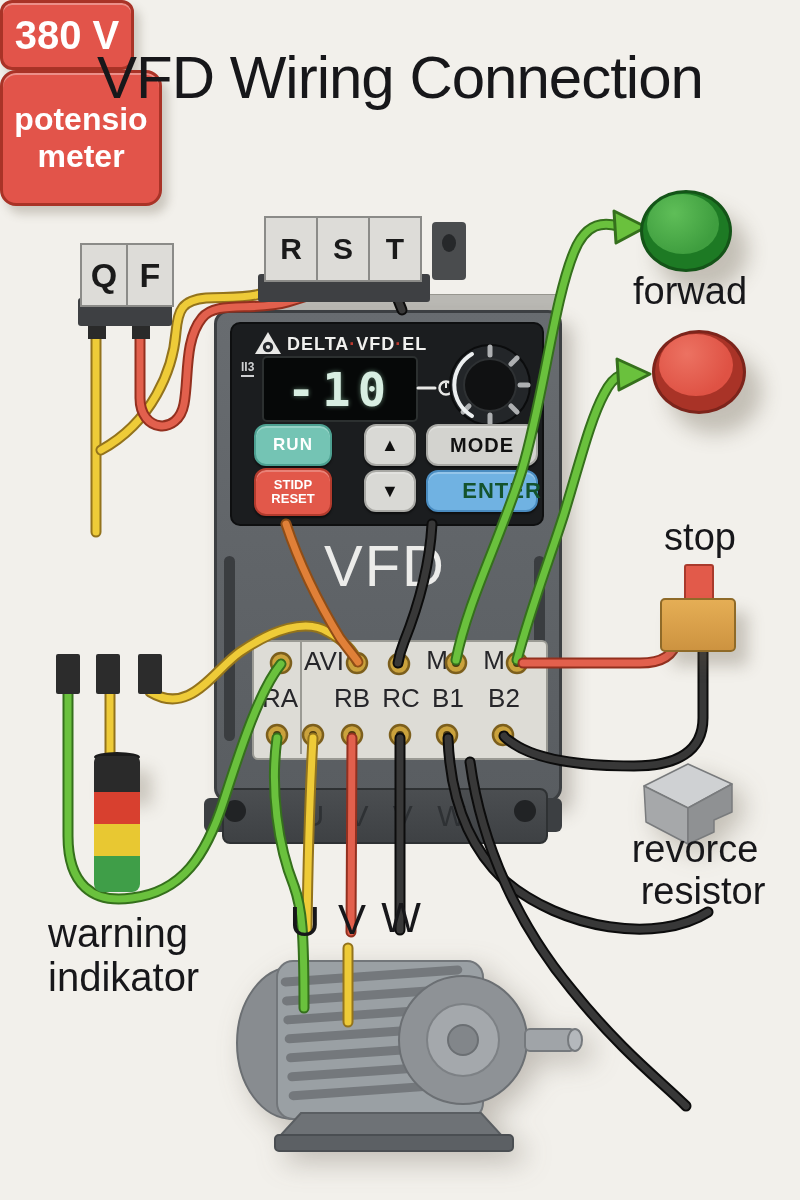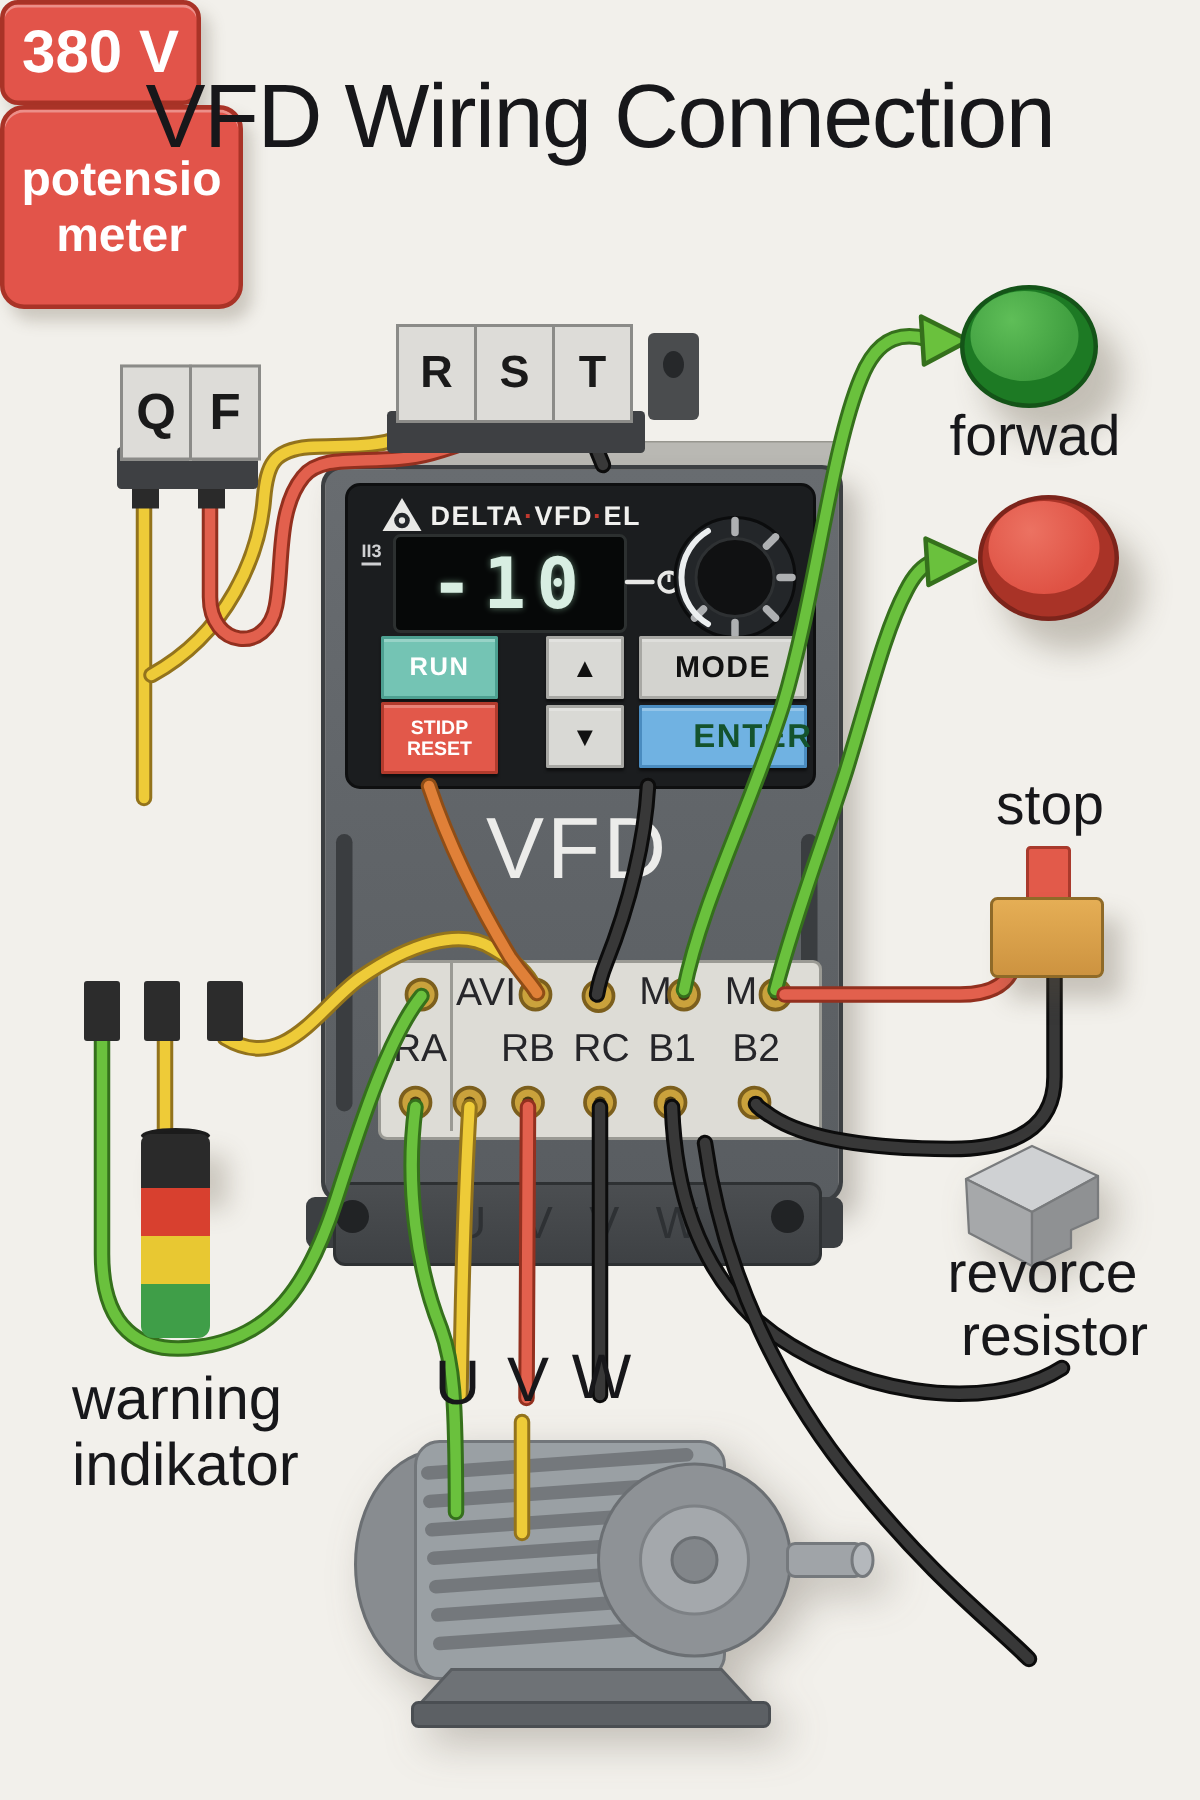--- a/index.html
+++ b/index.html
@@ -15,21 +15,21 @@
   .r.wo{stroke:#93301f}.r.wc{stroke:#e2604d}
   .o.wo{stroke:#8f4d16}.o.wc{stroke:#e08038}
   .g.wo{stroke:#35701c}.g.wc{stroke:#6ac13d}
   .k.wo{stroke:#0c0c0c}.k.wc{stroke:#383838}
   
   .badge{background:#e2544a;border:3px solid #a93327;border-radius:12px;
          box-shadow:inset 0 2px 0 rgba(255,255,255,.35),6px 8px 10px rgba(90,80,60,.25);
          color:#fff;font-weight:bold;display:flex;align-items:center;justify-content:center;}
   .sq{background:#dddcd8;border:2px solid #8b8b88;display:flex;align-items:center;
       justify-content:center;font-weight:bold;color:#1a1a1a;}
-  .btn{position:absolute;border-radius:1px;display:flex;align-items:center;justify-content:center;
+  .btn{position:absolute;border-radius:12px;display:flex;align-items:center;justify-content:center;
        font-weight:bold;box-shadow:inset 0 2px 0 rgba(255,255,255,.25),0 2px 2px rgba(0,0,0,.5);}
   .ring{position:absolute;border-radius:50%;}
 </style>
 </head>
 <body>
 
 <div id="page">
 
   <div class="lbl" style="left:0;top:46px;width:800px;font-size:60px;letter-spacing:-1px;">VFD Wiring Connection</div>
 

